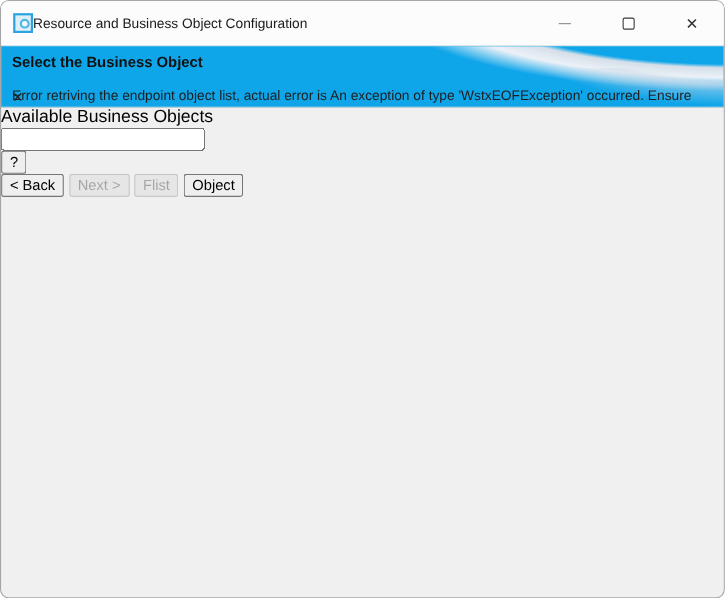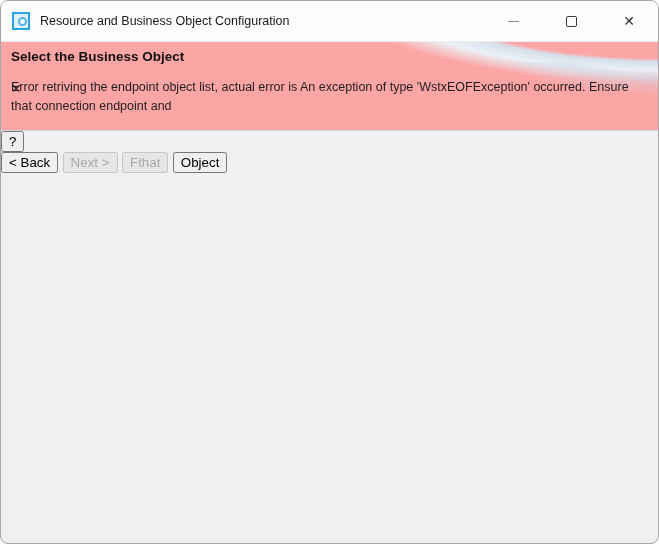--- a/index.html
+++ b/index.html
@@ -27,38 +27,37 @@
     width: 18px; height: 18px; flex: none;
     border: 2px solid #29a4de;
     background: #ddf0fa;
     display: flex; align-items: center; justify-content: center;
   }
   .app-icon .ring {
     width: 9px; height: 9px; border: 2px solid #55b5e4;
     border-radius: 50%; margin-left: 2px; background: #f4fbfe;
   }
   .titlebar .title-text {
-    margin-left: 10px;
     font-size: 12.5px; color: #1b1b1b;
     white-space: nowrap;
   }
   .win-controls { margin-left: auto; display: flex; height: 100%; }
   .win-btn {
     width: 58px; height: 100%;
     display: flex; align-items: center; justify-content: center;
     cursor: default;
   }
   .min-glyph { width: 11px; height: 1px; background: #8a8a8a; }
   .max-glyph { width: 11px; height: 11px; border: 1.4px solid #3c3c3c; border-radius: 2px; }
   .close-glyph { font-size: 14px; color: #333; line-height: 1; }
 
   
   .banner {
-    height: 90px; flex: none;
-    background: #fca5a5;
+    height: 57px; flex: none;
+    background: #0ea5e9;
     border-top: 1px solid #eeeeee;
     border-bottom: 1px solid #d6d6d6;
     position: relative;
     overflow: hidden;
   }
   .banner::before {
     content: ""; position: absolute; top: 0; right: 0; width: 320px; height: 58px;
     background: radial-gradient(130% 190% at 103% -80%,
       rgba(255,255,255,0) 57%, #d5dfe9 60%, #ebf1f7 68%, rgba(255,255,255,0) 79%);
     pointer-events: none;
@@ -189,26 +188,42 @@
 
   <div class="banner">
     <h1 class="banner-title">Select the Business Object</h1>
     <div class="error-msg">
       <span class="error-icon">✕</span>
       <span class="error-line1">Error retriving the endpoint object list, actual error is An exception of</span>
       <span class="error-line2">type 'WstxEOFException' occurred. Ensure that connection endpoint and</span>
     </div>
   </div>
 
+  <div class="content">
+    <div class="section-label">Available Business Objects</div>
+    <input class="filter-input" type="text" placeholder="" style="">
+    <div class="bo-list">
+        <div class="list-row"></div>
+        <div class="list-row"></div>
+        <div class="list-row"></div>
+        <div class="list-row"></div>
+        <div class="list-row"></div>
+        <div class="list-row"></div>
+        <div class="list-row"></div>
+        <div class="list-row"></div>
+        <div class="list-row"></div>
+        <div class="list-row"></div>
+      </div>
+  </div>
 
   <div class="footer">
     <button class="help-btn">
       <span>?</span>
     </button>
     <div class="btn-group">
       <button class="btn btn-back"><span>&lt; </span><span class="mn">B</span><span>ack</span></button>
       <button class="btn btn-next disabled" disabled=""><span></span><span class="mn">N</span><span>ext &gt;</span></button>
-      <button class="btn btn-finish disabled" disabled=""><span></span><span class="mn">F</span><span>that</span></button>
+      <button class="btn btn-finish disabled" disabled=""><span></span><span class="mn">F</span><span>list</span></button>
       <button class="btn btn-cancel"><span></span><span class="mn"></span><span>Object</span></button>
     </div>
   </div>
 
 </div>
 
 </body></html>

